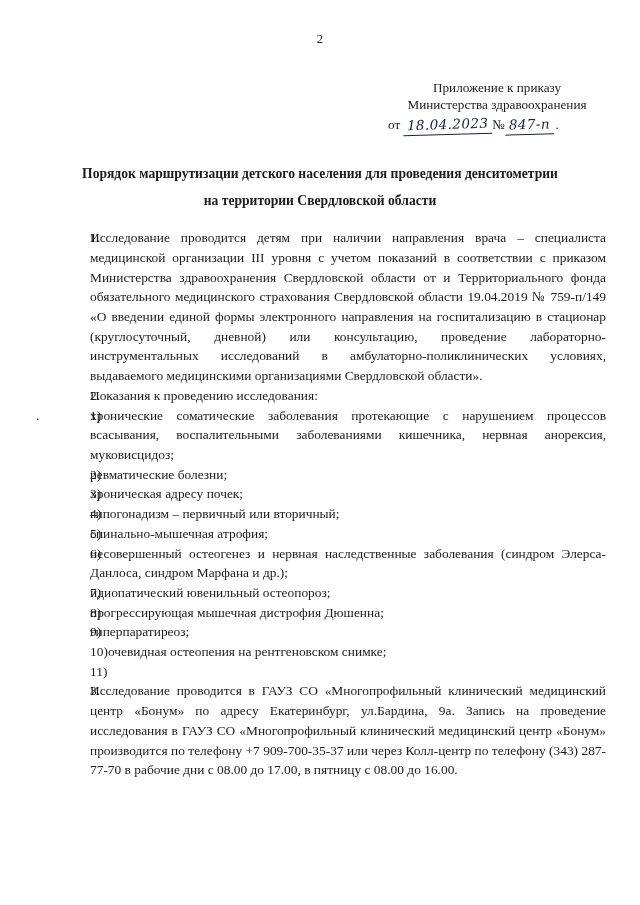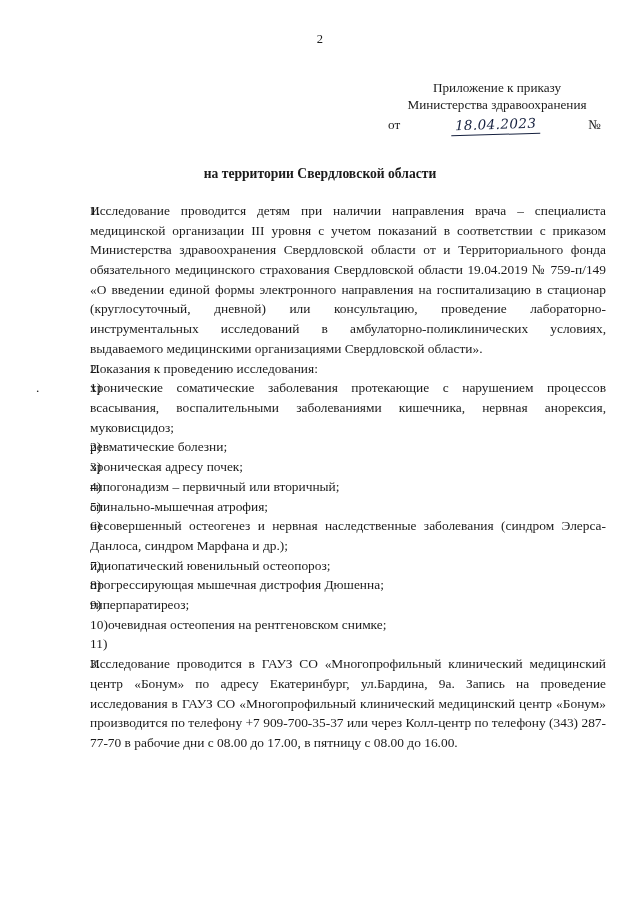--- a/index.html
+++ b/index.html
@@ -39,21 +39,20 @@
   .addressee div {
     white-space: nowrap;
     text-align: center;
   }
   .date-line {
     margin-top: 2px;
     display: flex;
     align-items: flex-end;
     font-size: 13.2px;
     white-space: nowrap;
-    gap: 48px;
   }
   .hand {
     font-family: "DejaVu Serif", serif;
     font-style: italic;
     font-size: 13.5px;
     color: #16213f;
     letter-spacing: 0.4px;
     position: relative;
     display: inline-block;
     padding: 0 2px;
@@ -139,20 +138,21 @@
     <div class="date-line">
       <span>от</span>
       <span class="hand underlined" style="margin-left:5px;">18.04.2023</span>
       <span class="date-sep">№</span>
       <span class="hand underlined">847-п</span>
       <span>&nbsp;.</span>
     </div>
   </div>
 
   <div class="title">
+    <span>Порядок маршрутизации детского населения для проведения денситометрии</span>
     <span class="l2">на территории Свердловской области</span>
   </div>
 
   <div class="body">
 
     <div class="num-row" style="margin-top:2px;">
       <span class="num">1.</span>
       <span class="txt">Исследование проводится детям при наличии направления врача – специалиста медицинской организации III уровня с учетом показаний в соответствии с приказом Министерства здравоохранения Свердловской области от и Территориального фонда обязательного медицинского страхования Свердловской области 19.04.2019 № 759-п/149 «О введении единой формы электронного направления на госпитализацию в стационар (круглосуточный, дневной) или консультацию, проведение лабораторно-инструментальных исследований в амбулаторно-поликлинических условиях, выдаваемого медицинскими организациями Свердловской области».</span>
     </div>
 

